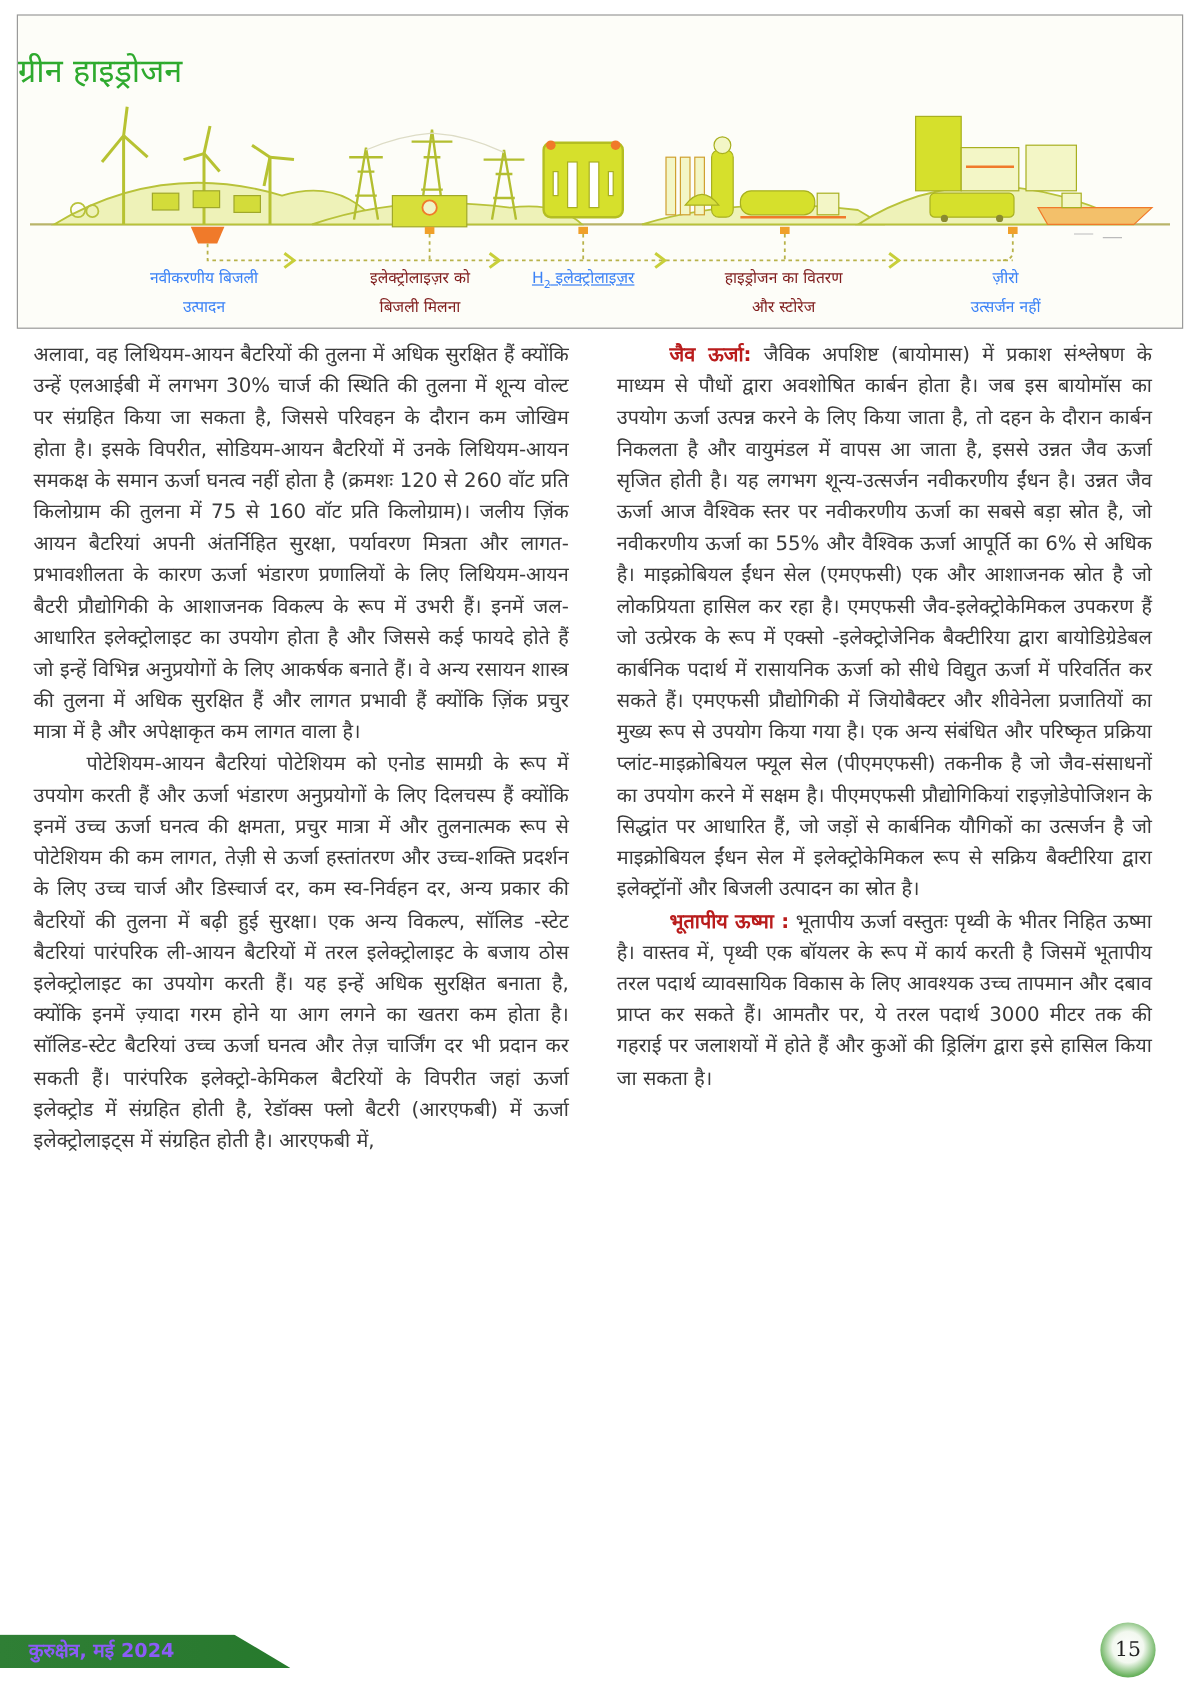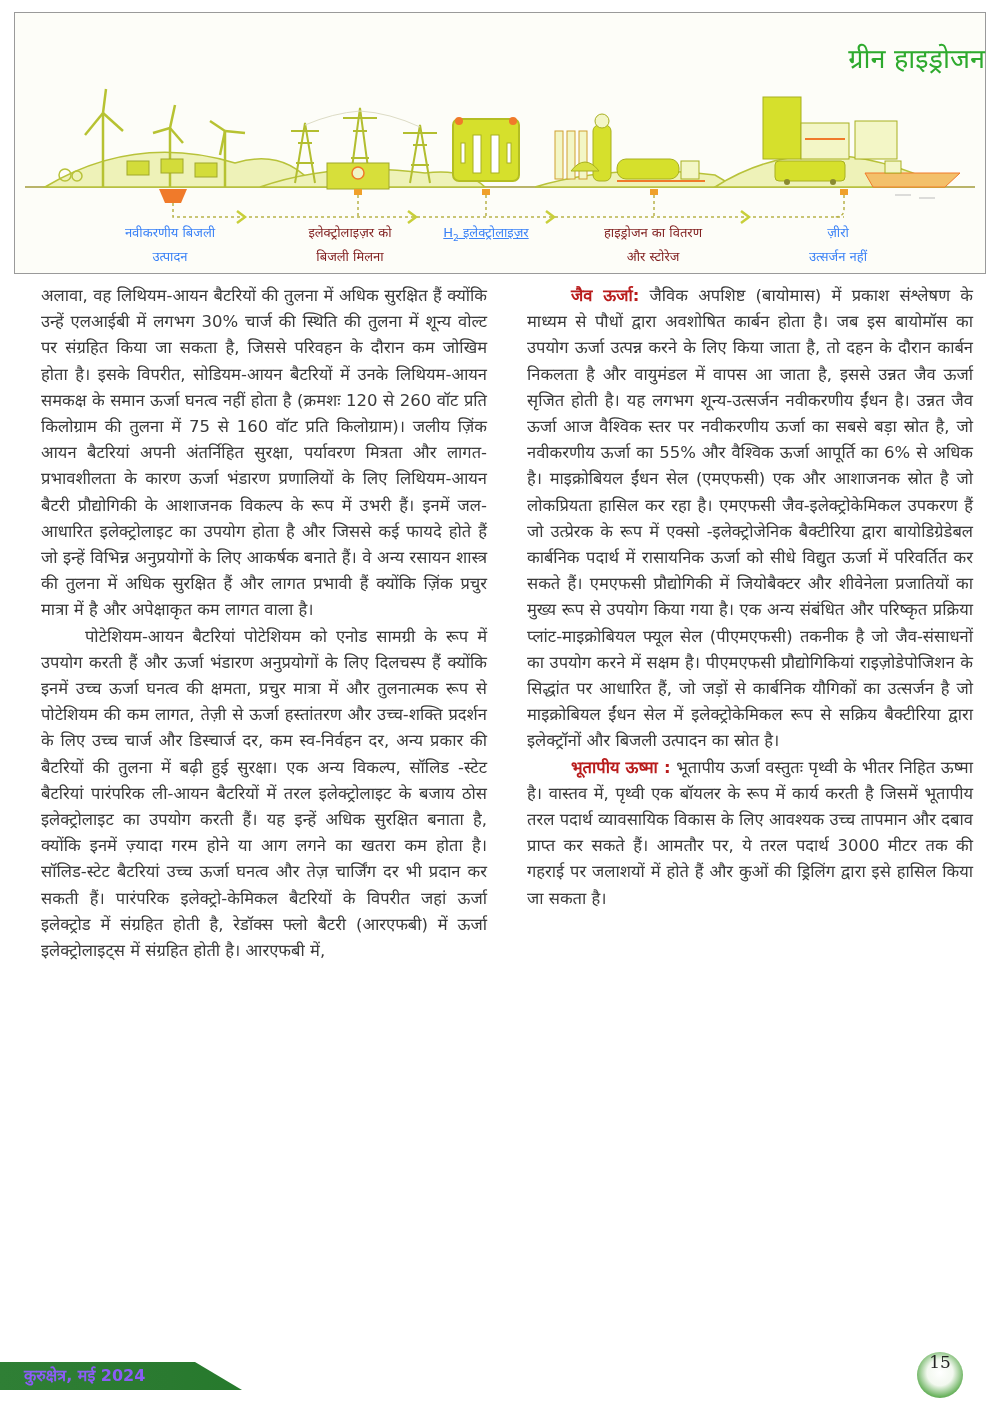--- a/index.html
+++ b/index.html
@@ -8,57 +8,56 @@
     background: #ffffff;
     font-family: "DejaVu Sans", sans-serif;
     color: #2b2b2b;
   }
   
   .infographic {
     position: absolute; left: 14px; top: 12px; width: 972px; height: 262px;
     border: 1px solid #9a9a9a; background: #fdfdf8; box-sizing: border-box;
   }
   .info-title {
-    position: absolute; left: 0; right: 0; top: 26px; text-align: right;
+    position: absolute; left: 0; right: 0; top: 26px; text-align: left;
     font-size: 27px; color: #2eaa2e; font-weight: normal;
   }
   .scene { position: absolute; left: 0; top: 0; width: 972px; height: 262px; }
   .step-label {
     position: absolute; top: 208px; width: 150px; text-align: center;
     font-size: 13px; line-height: 24px;
   }
   .step-label.green { color: #3b82f6; }
   .step-label.orange { color: #7f1d1d; }
   .step-label sub { font-size: 9px; }
   
   .column {
     position: absolute; top: 283px; width: 446px;
     font-size: 16.5px; line-height: 26.2px; text-align: justify;
     color: #3a3a3a;
-    margin-left: 13px;
   }
   .column.left { left: 28px; }
   .column.right { left: 514px; }
   .column p { margin: 0; }
   .column p.indent { text-indent: 44px; }
   .heading-inline { color: #b91c1c; font-weight: bold; }
   
   .footer-band {
     position: absolute; left: 0; top: 1362px; width: 242px; height: 28px;
     background: linear-gradient(90deg, #2f7f35, #2a7a30 70%, #267a2c);
     clip-path: polygon(0 0, 195px 0, 242px 28px, 0 28px);
   }
   .footer-text {
     position: absolute; left: 24px; top: 1364px; font-size: 16px; font-weight: bold;
     color: #8b5cf6; font-family: "DejaVu Sans", sans-serif;
   }
   .page-num {
     position: absolute; left: 917px; top: 1352px; width: 46px; height: 46px; border-radius: 50%;
     background: radial-gradient(circle at 50% 45%, #ffffff 0%, #f2f8ef 38%, #6bb35f 70%, #2c7d2a 100%);
-    display: flex; justify-content: center;
+    display: flex; align-items: center; justify-content: center;
     font-family: "DejaVu Serif", serif; font-size: 17px; color: #222;
   }
 </style>
 </head>
 <body>
 
 <div class="infographic">
   <div class="info-title">ग्रीन हाइड्रोजन</div>
 
   <svg class="scene" viewBox="0 0 972 262">

